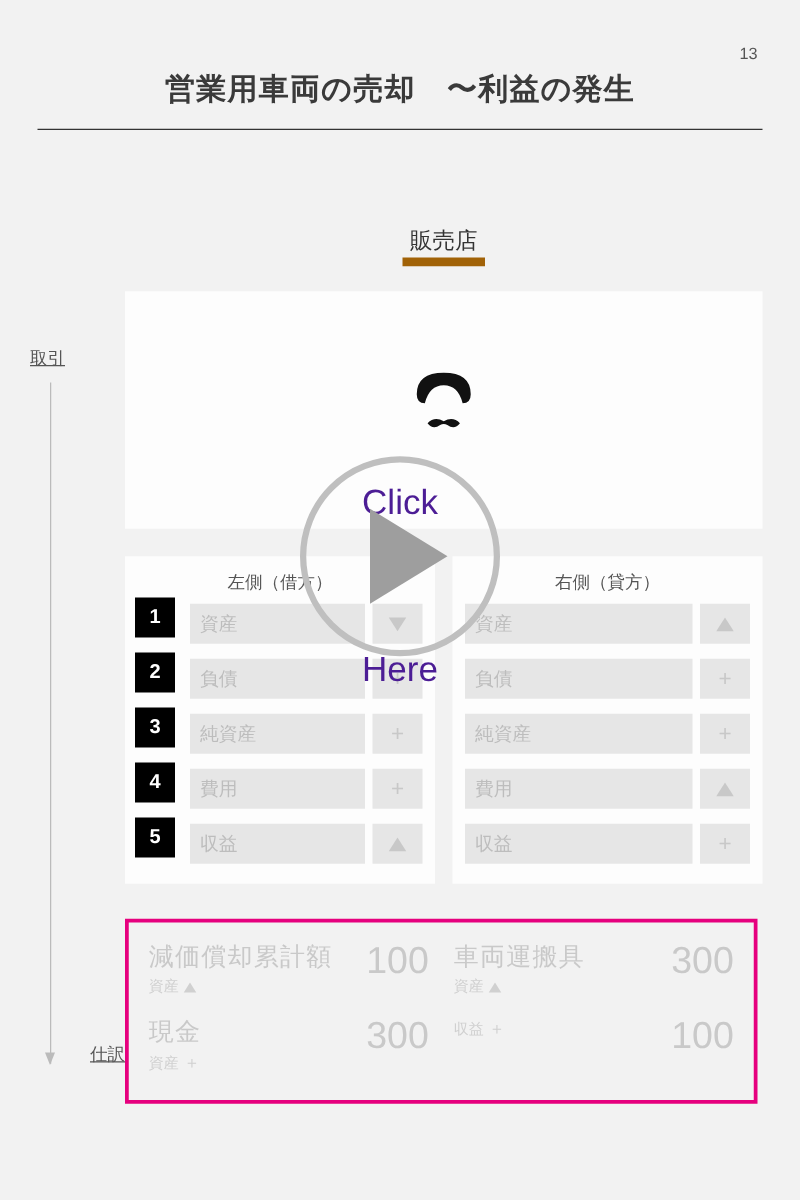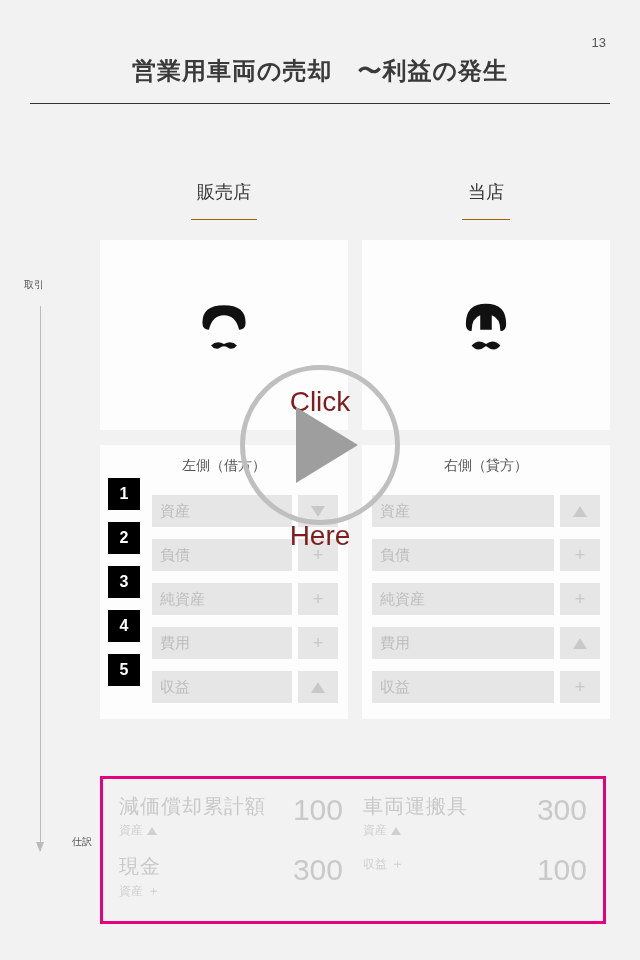--- a/index.html
+++ b/index.html
@@ -37,23 +37,24 @@
   }
   .title-rule {
     border: none;
     border-top: 1px solid #333;
     margin: 8px 30px 0 30px;
   }
 
   .side-label {
     position: absolute;
     left: 24px;
-    font-size: 10px;
+    font-size: 14px;
     color: #555;
     writing-mode: horizontal-tb;
+    text-decoration: underline;
   }
   .side-label.torihiki { top: 278px; }
   .side-label.shiwake { top: 835px; margin-left: 48px; }
   .side-arrow {
     position: absolute;
     left: 40px;
     top: 306px;
     width: 1px;
     height: 545px;
     background: #bbb;
@@ -79,22 +80,22 @@
   }
   .col {
     flex: 1;
     display: flex;
     flex-direction: column;
     align-items: center;
   }
   .col-header {
     font-size: 18px;
     color: #333;
-    border-bottom: 1px solid #a16207;
-    padding: 0 6px 15px 6px;
+    border-bottom: 7px solid #a16207;
+    padding: 0 6px 2px 6px;
     margin-bottom: 20px;
   }
   .person-card {
     width: 100%;
     height: 190px;
     background: #fdfdfd;
     display: flex;
     align-items: flex-start;
     justify-content: center;
     padding-top: 58px;
@@ -111,21 +112,21 @@
   }
   .table-panel {
     flex: 1;
     background: #fdfdfd;
     padding: 12px 10px 16px 10px;
   }
   .panel-head {
     text-align: center;
     font-size: 14px;
     color: #555;
-    margin-bottom: 20px;
+    margin-bottom: 8px;
   }
   .numcol {
     position: absolute;
     top: 478px;
     left: 108px;
     display: flex;
     flex-direction: column;
     gap: 12px;
   }
   .numbox {
@@ -171,21 +172,20 @@
     position: absolute;
     top: 735px;
     left: 100px;
     right: 34px;
     height: 148px;
     border: 3px solid #e6007e;
     background: transparent;
     padding: 14px 16px;
     display: flex;
     gap: 20px;
-    margin-top: 41px;
   }
   .jcol { flex:1; display:flex; flex-direction:column; gap:14px; }
   .jrow { display:flex; align-items:flex-start; justify-content:space-between; }
   .jlabel { display:flex; flex-direction:column; }
   .jname { font-size: 20px; color:#c9c9c9; letter-spacing:1px; white-space: nowrap;}
   .jsub  { font-size: 12px; color:#d0d0d0; margin-top:2px; display:flex; align-items:center; gap:4px;}
   .jsub .mini-tri-up { width:0;height:0;border-left:5px solid transparent;border-right:5px solid transparent;border-bottom:8px solid #d0d0d0; }
   .jsub .mini-plus { font-size:13px; color:#d0d0d0;}
   .jval { font-size: 30px; color:#c9c9c9; font-weight:300; }
 
@@ -236,21 +236,21 @@
     border-top:38px solid transparent;
     border-bottom:38px solid transparent;
     border-left:62px solid #9e9e9e;
     margin-left:14px;
   }
   .play-text {
     position:absolute;
     left:50%;
     transform:translateX(-50%);
     font-size:28px;
-    color:#7f1d1d;
+    color:#4c1d95;
     font-weight:300;
   }
   .play-text.click { top: 386px; }
   .play-text.here  { top: 520px; }
 </style>
 </head>
 <body>
 
 <div class="page">
 
@@ -269,31 +269,20 @@
       <div class="col-header">販売店</div>
       <div class="person-card">
         <span class="person-icon">
           <svg viewBox="0 0 100 100">
             <path d="M20 34 Q20 10 50 10 Q80 10 80 34 Q80 44 71 44 Q66 24 50 24 Q34 24 29 44 Q20 44 20 34 Z" fill="#111"></path>
             <path d="M32 66 Q40 58 50 64 Q60 58 68 66 Q62 74 54 68 Q50 66 46 68 Q38 74 32 66 Z" fill="#111"></path>
           </svg>
         </span>
       </div>
     </div>
-    <div class="col">
-      <div class="col-header">当店</div>
-      <div class="person-card">
-        <span class="person-icon">
-          <svg viewBox="0 0 100 100">
-            <path d="M22 36 Q22 8 50 8 Q78 8 78 36 Q78 46 70 46 Q70 28 58 24 L58 44 L42 44 L42 24 Q30 28 30 46 Q22 46 22 36 Z" fill="#111"></path>
-            <path d="M30 66 Q40 56 50 64 Q60 56 70 66 Q62 76 52 68 Q50 66 48 68 Q38 76 30 66 Z" fill="#111"></path>
-          </svg>
-        </span>
-      </div>
-    </div>
   </div>
 
   <div class="table-block">
     <div class="table-panel">
       <div class="panel-head">左側（借方）</div>
       <div class="rows">
         <div class="cell">
           <div class="chip label">資産</div>
           <div class="chip mark">
               <span class="tri-down"></span>

